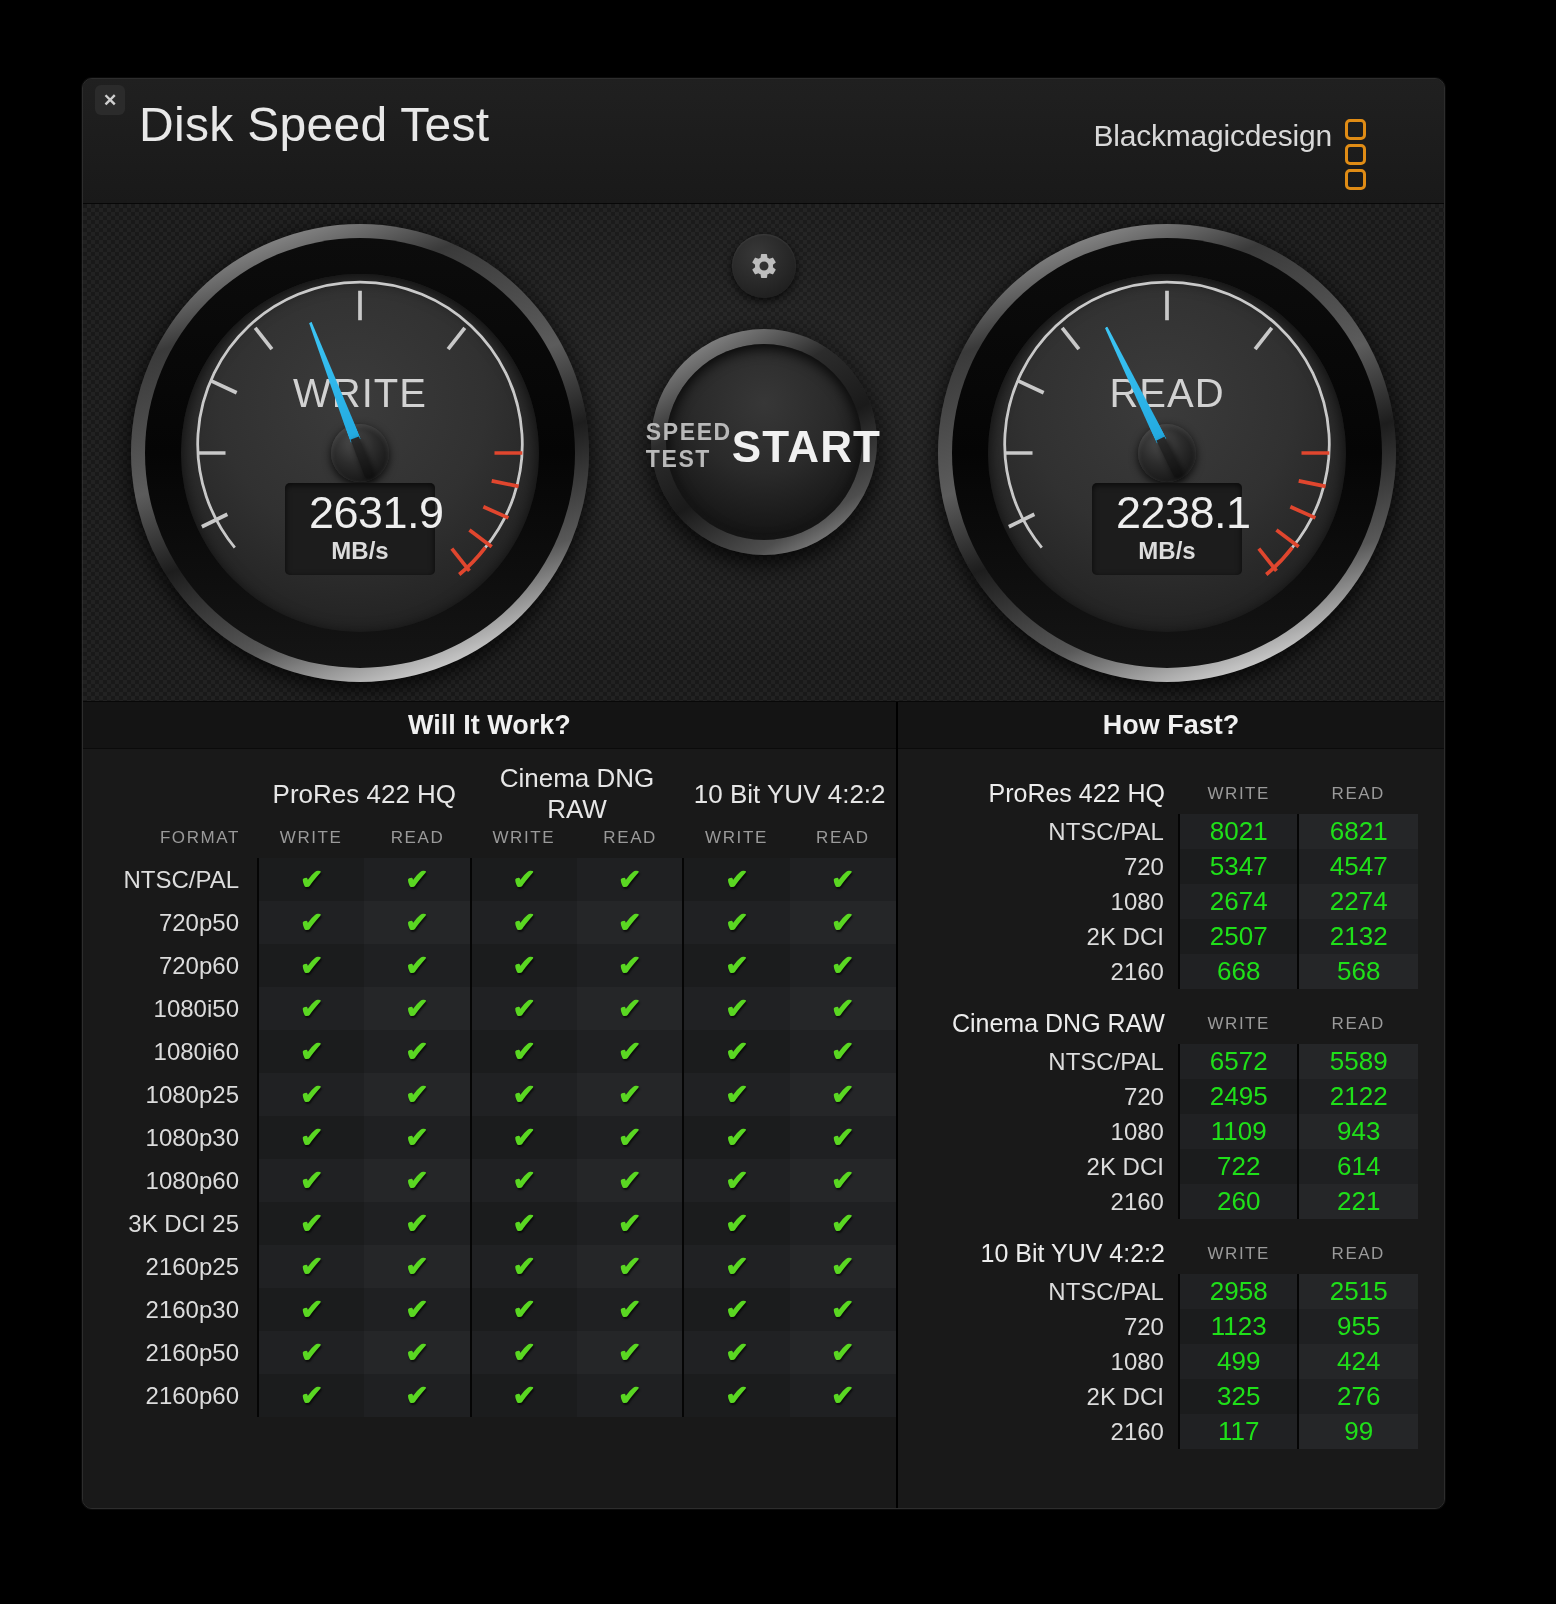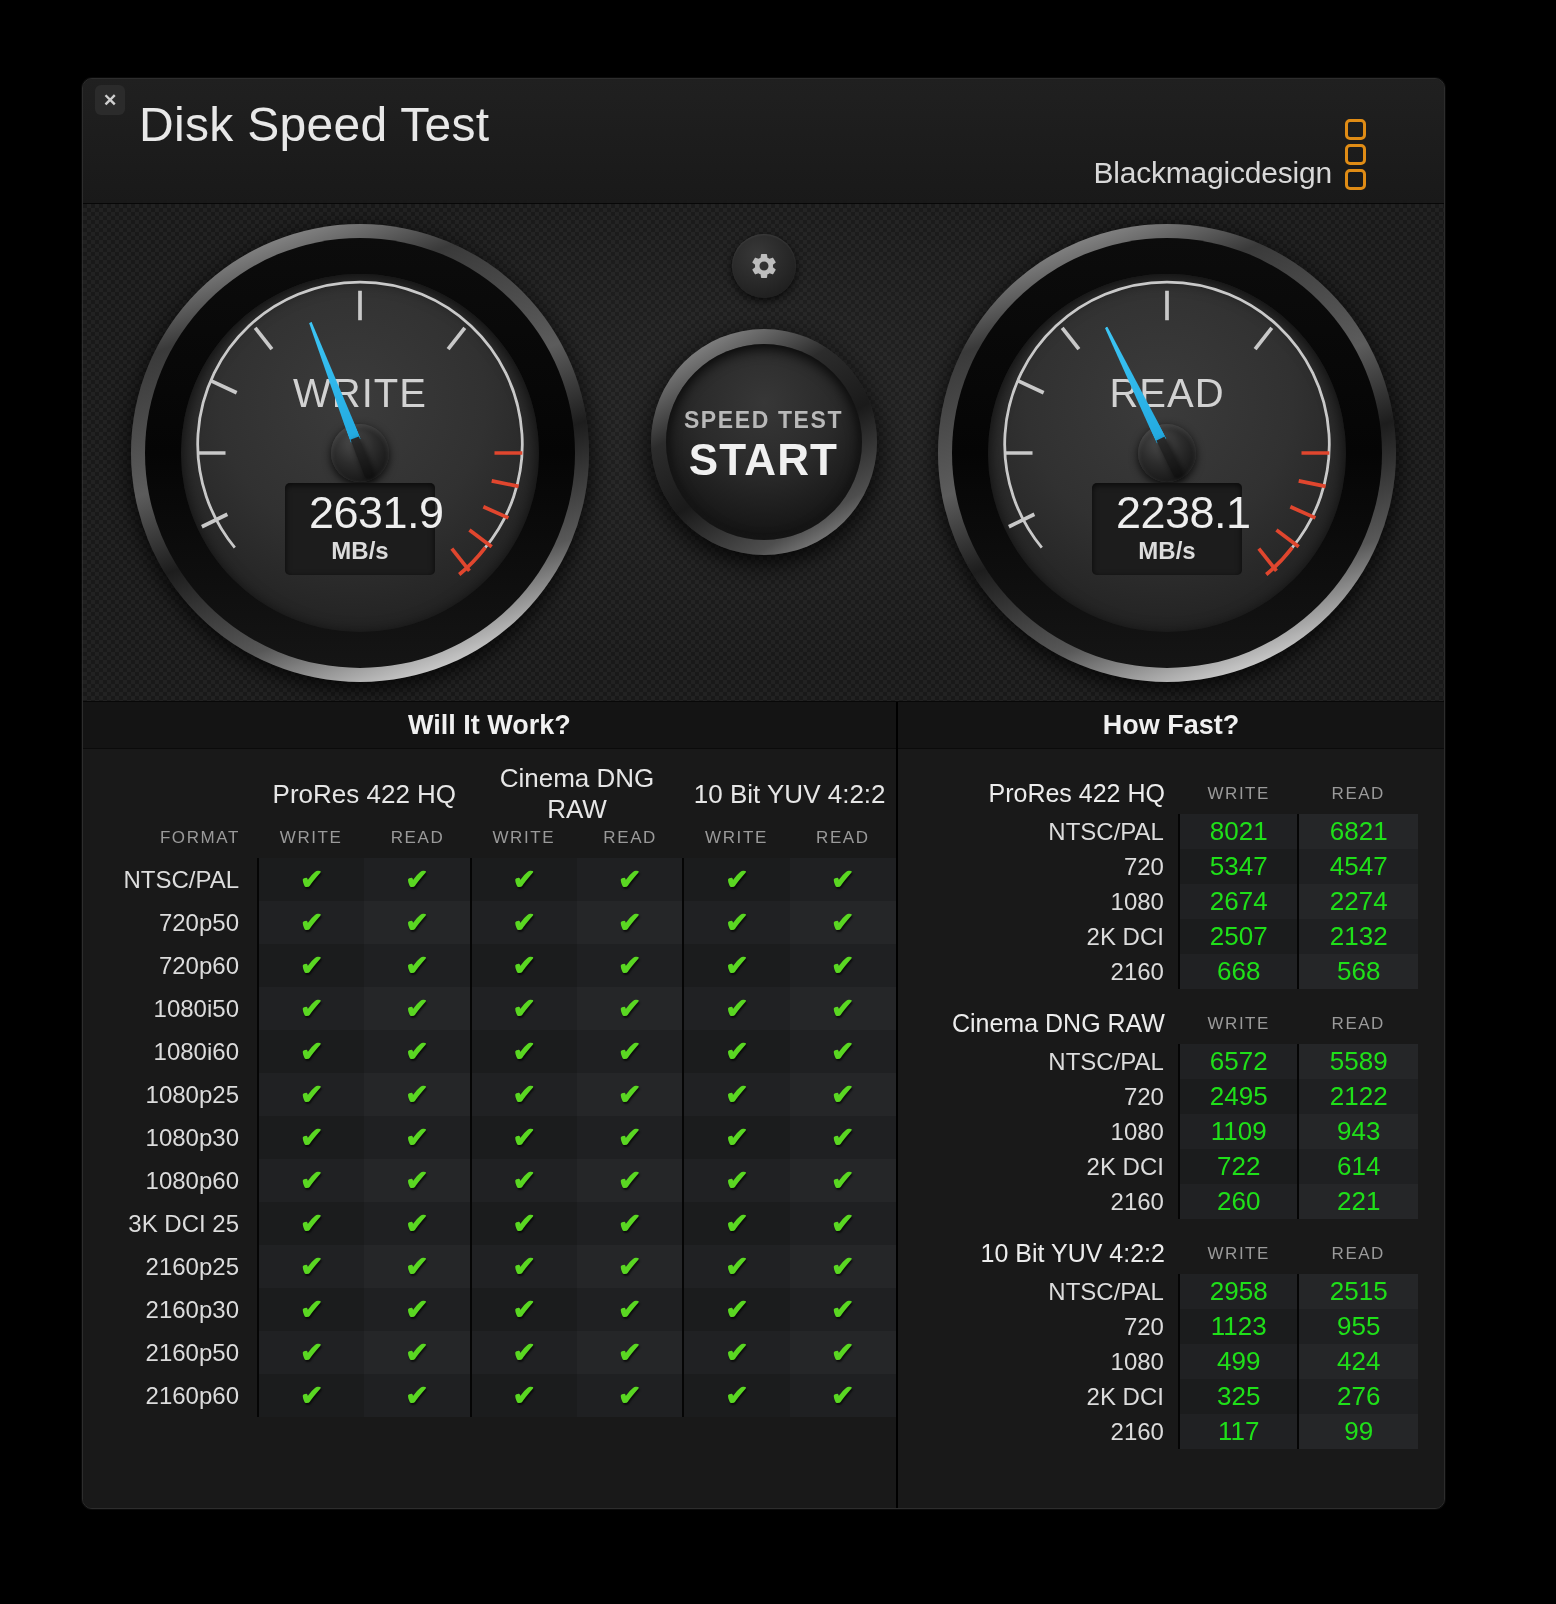--- a/index.html
+++ b/index.html
@@ -61,21 +61,21 @@
     font-size: 48px;
     font-weight: 300;
     color: #e8e8e8;
     letter-spacing: 0.3px;
   }
   #brand {
     position: absolute;
     right: 78px;
     top: 40px;
     display: flex;
-    align-items: flex-end;
+    align-items: flex-start;
     gap: 13px;
   }
   #brand-text {
     font-size: 30px;
     font-weight: 300;
     color: #d8d8d8;
     letter-spacing: -0.2px;
   }
   #brand-mark {
     display: flex;
@@ -253,21 +253,20 @@
     display: flex; align-items: center; justify-content: center;
     cursor: pointer;
     z-index: 12;
   }
   #start-btn-face {
     width: 196px; height: 196px;
     border-radius: 50%;
     background: radial-gradient(circle at 50% 30%, #373737 0%, #2a2a2a 42%, #151515 78%, #0b0b0b 100%);
     box-shadow: inset 0 4px 14px rgba(0,0,0,0.9), inset 0 -2px 6px rgba(255,255,255,0.05);
     display: flex;
-    flex-direction: column;
     align-items: center;
     justify-content: center;
     padding-top: 8px;
   }
   #start-sub {
     font-size: 23px;
     font-weight: 700;
     color: #b9b9b9;
     letter-spacing: 1.6px;
   }

